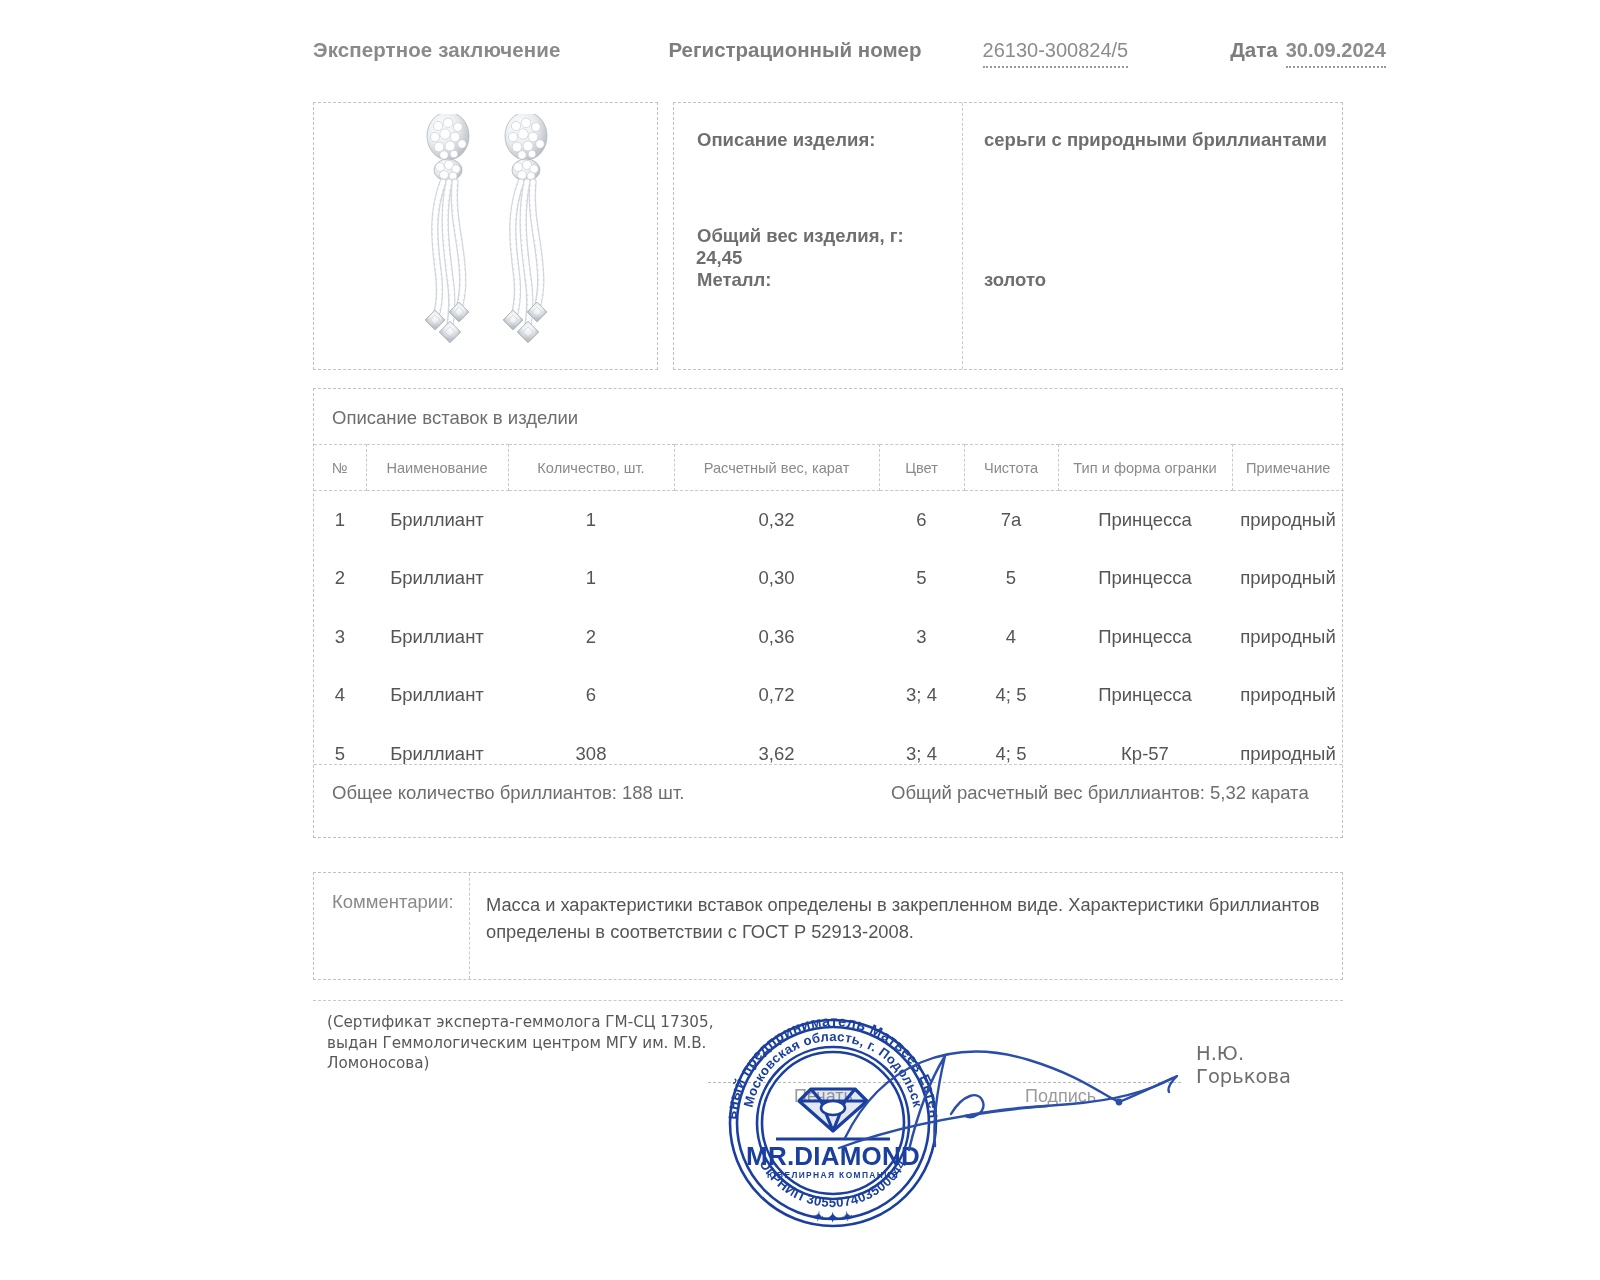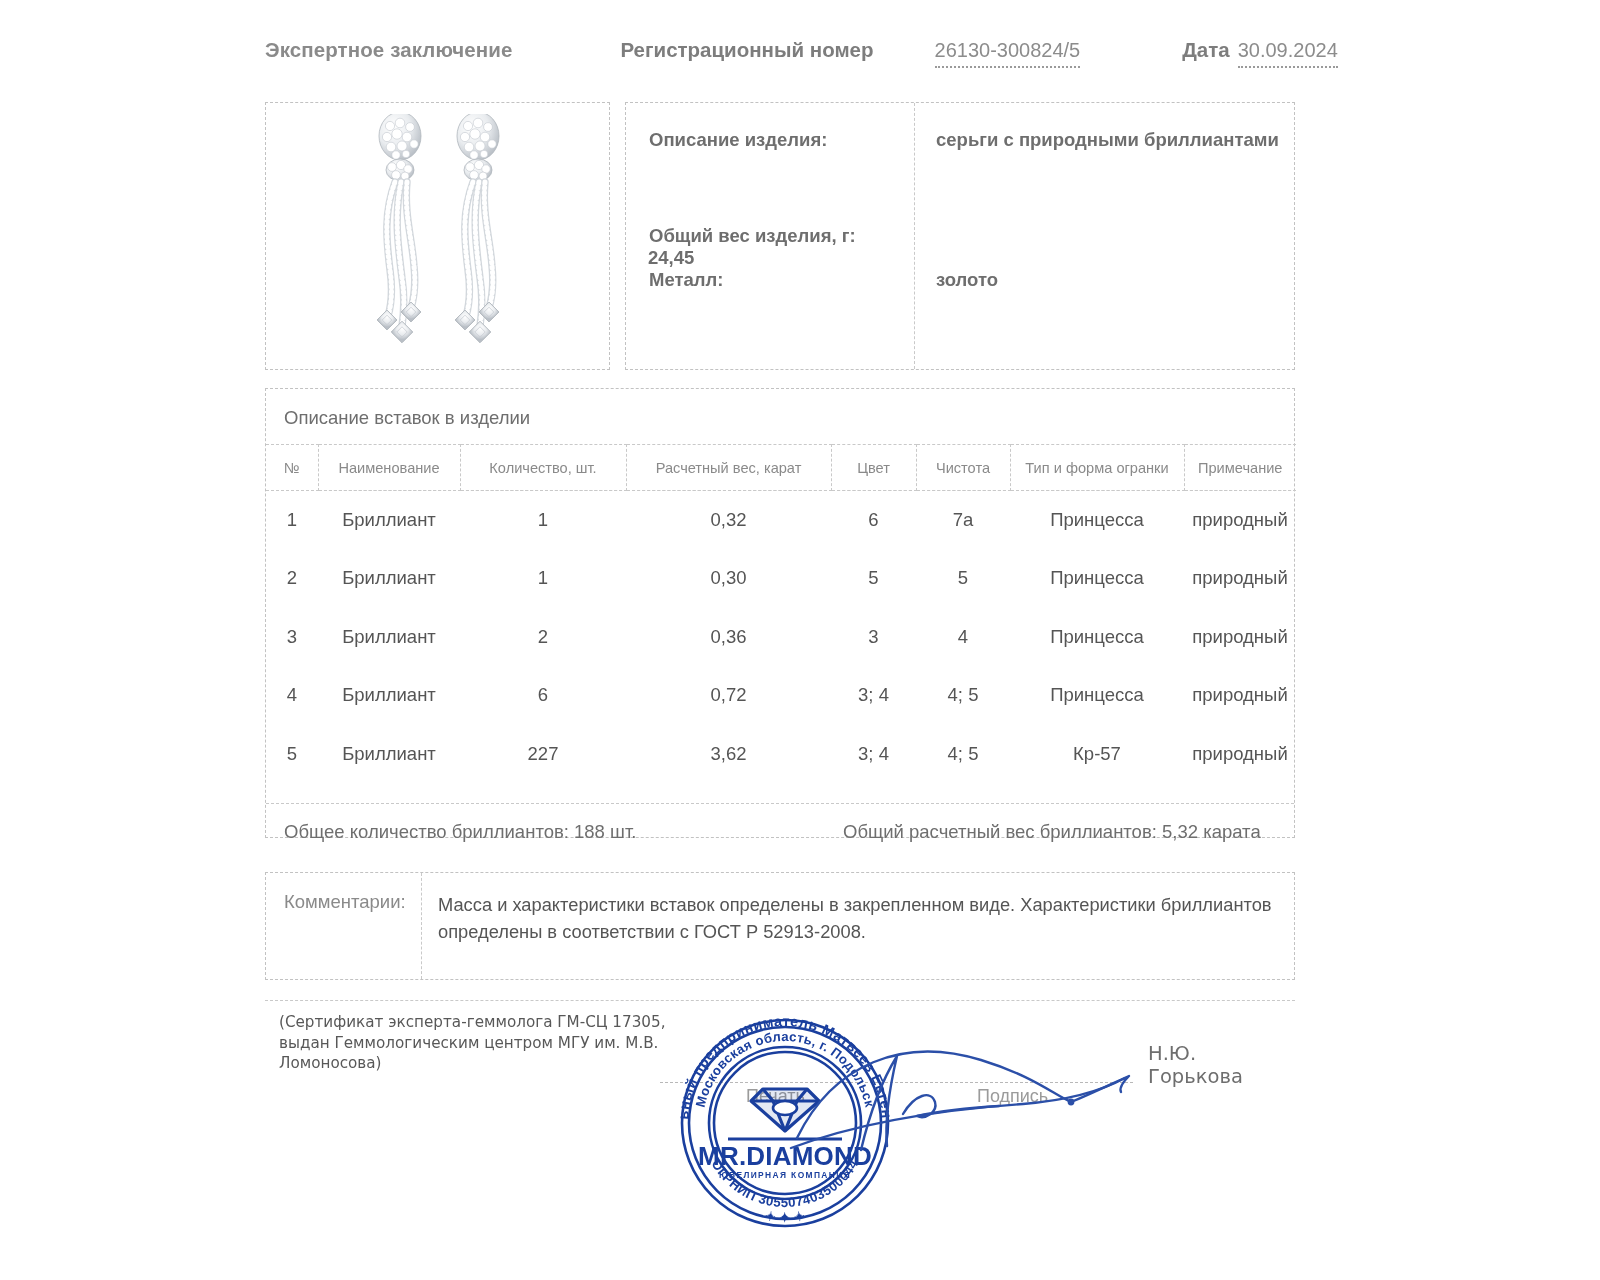--- a/index.html
+++ b/index.html
@@ -10,20 +10,21 @@
     background: #ffffff;
     font-family: "Liberation Sans", "DejaVu Sans", sans-serif;
   }
   body { overflow: hidden; }
 
   .page {
     position: relative;
     width: 1280px;
     height: 1280px;
     background: #fff;
+    margin-left: 48px;
   }
 
   
   .doc-header {
     position: absolute;
     left: 265px; top: 38px;
     width: 1030px; height: 40px;
     display: flex;
     align-items: baseline;
   }
@@ -63,20 +64,21 @@
     font-size: 20.5px;
     font-weight: bold;
     color: #7d7d7d;
   }
   .date-value {
     font-size: 20px;
     color: #8c8c8c;
     margin-left: 8px;
     padding-bottom: 4px;
     border-bottom: 2px dotted #9a9a9a;
+    font-weight: bold;
   }
 
   
   .panel {
     position: absolute;
     border: 1.6px dashed #c2c2c2;
     background: #fff;
   }
 
   
@@ -167,21 +169,21 @@
     text-align: center;
     vertical-align: middle;
     border: none;
     padding: 0 4px;
   }
   .tbl tbody td.col-num  { color: #555; }
 
   .totals {
     position: absolute;
     left: 0; right: 0;
-    top: 414px;
+    top: 375px;
     height: 57px;
     border-top: 1.6px dashed #c9c9c9;
     display: flex;
     align-items: center;
   }
   .total-count {
     position: absolute;
     left: 18px;
     font-size: 18.5px;
     color: #6e6e6e;
@@ -456,21 +458,21 @@
           <td>6</td>
           <td>0,72</td>
           <td>3; 4</td>
           <td>4; 5</td>
           <td>Принцесса</td>
           <td>природный</td>
         </tr>
         <tr>
           <td class="col-num">5</td>
           <td>Бриллиант</td>
-          <td>227</td>
+          <td>308</td>
           <td>3,62</td>
           <td>3; 4</td>
           <td>4; 5</td>
           <td>Кр-57</td>
           <td>природный</td>
         </tr>
       </tbody>
     </table>
 
     <div class="totals">

